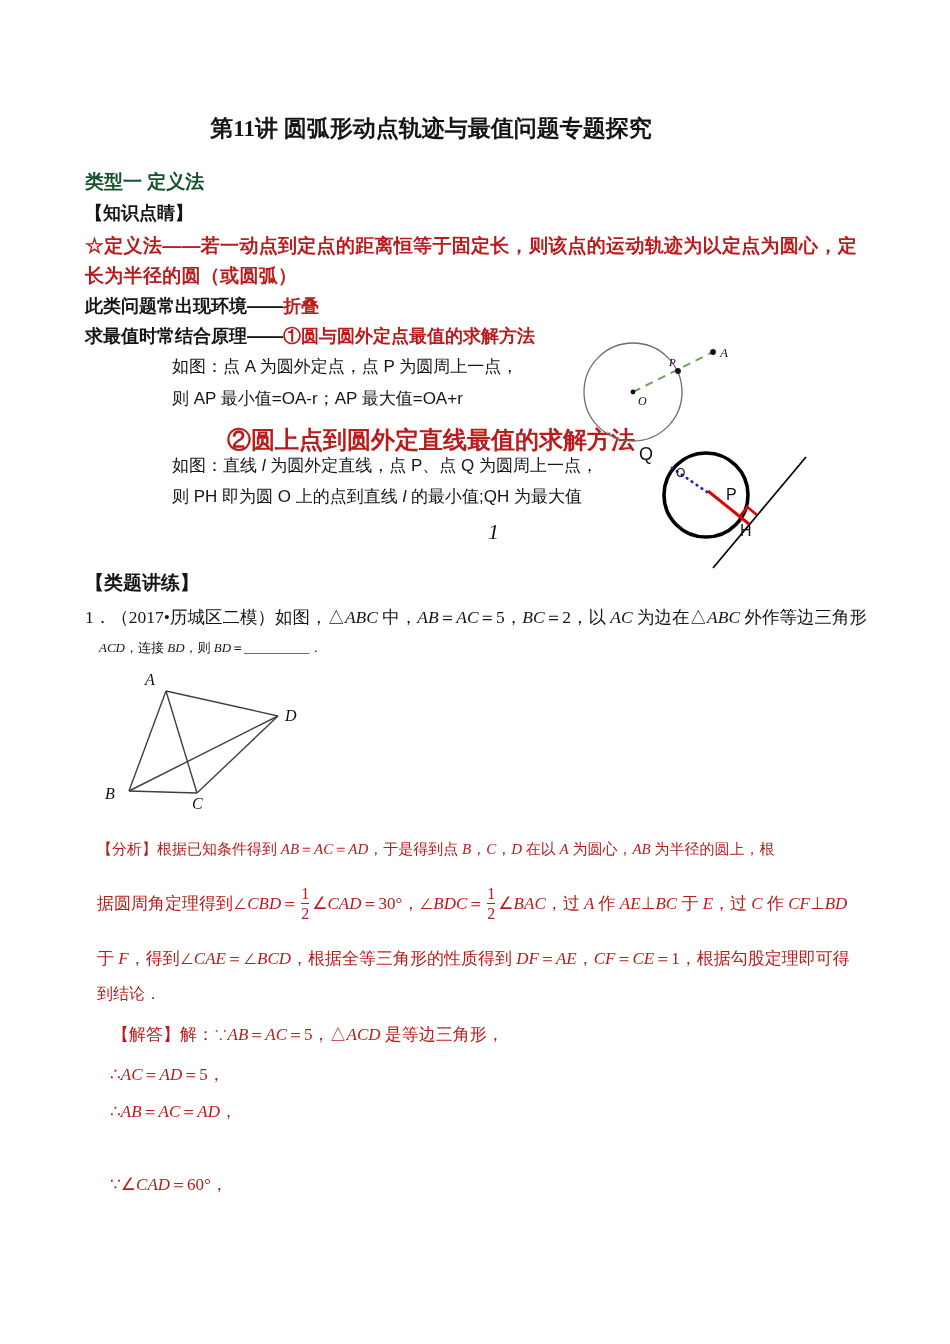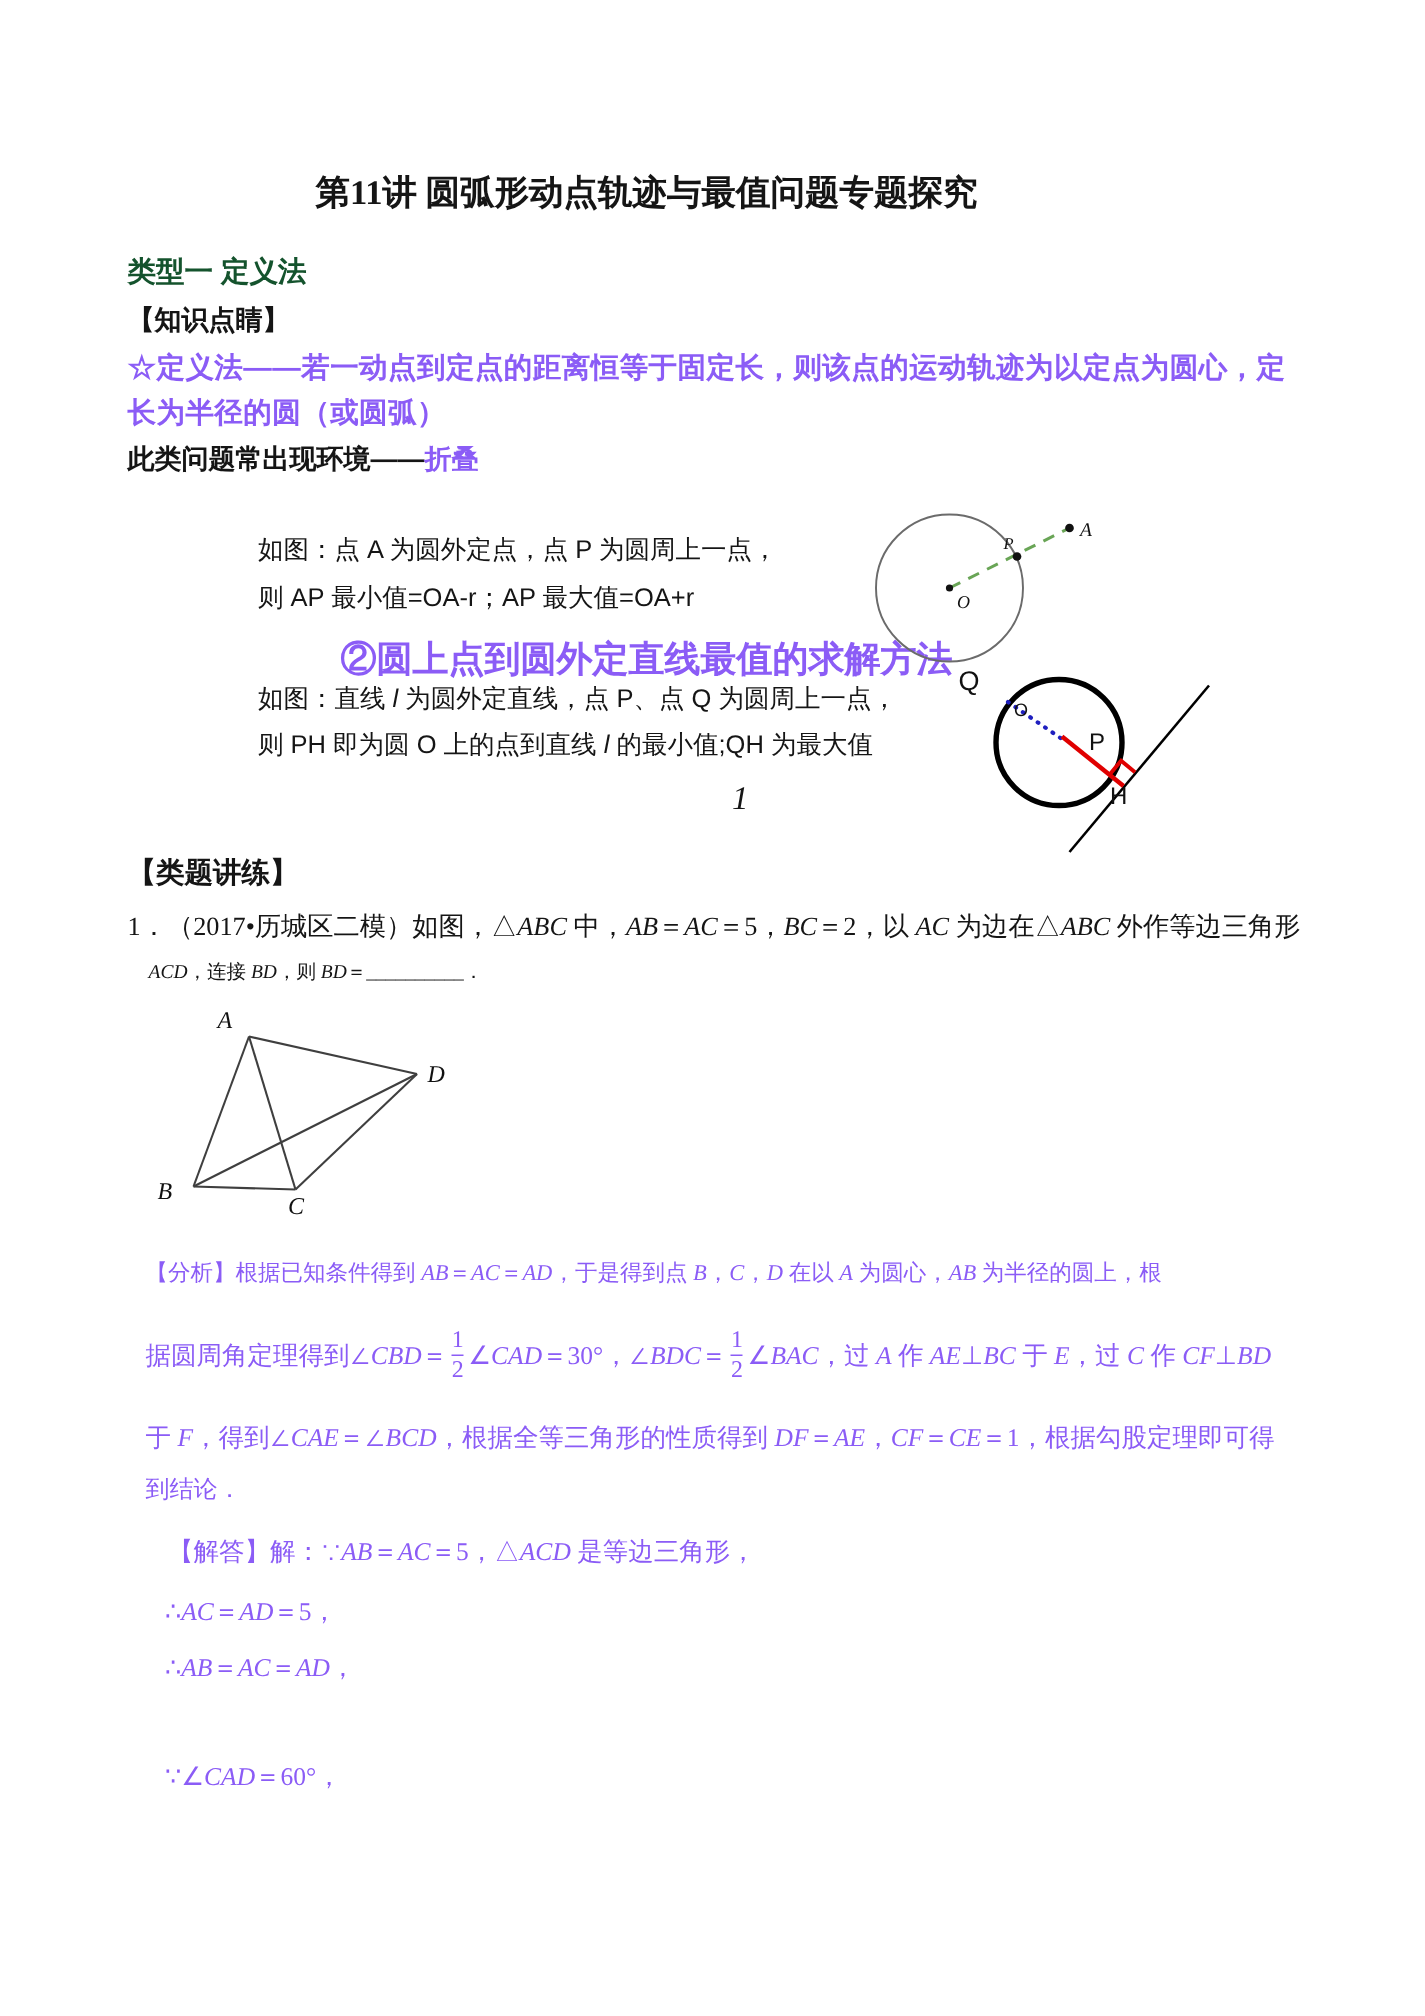--- a/index.html
+++ b/index.html
@@ -1,21 +1,21 @@
 <!DOCTYPE html>
 <html><head>
 <meta charset="utf-8">
 <style>
   html,body{margin:0;padding:0;background:#ffffff;}
   .page{position:relative;width:950px;height:1344px;background:#ffffff;overflow:hidden;
         color:#151515;font-family:"Liberation Serif",serif;}
   .abs{position:absolute;white-space:nowrap;line-height:1.3;}
   .sans{font-family:"Liberation Sans",sans-serif;}
   .it{font-style:italic;}
-  .red{color:#8b5cf6;}
+  .red{color:#b91c1c;}
   .blue{color:#14532d;}
   .title{left:0;width:862px;top:114px;text-align:center;font-size:23px;font-weight:700;}
   .sec{left:85px;top:170px;font-size:19px;font-weight:700;}
   .kh{left:85px;top:202px;font-size:18px;font-weight:600;}
   .def1{left:85px;top:234px;font-size:19px;font-weight:600;letter-spacing:.3px;}
   .def2{left:85px;top:264px;font-size:19px;font-weight:600;letter-spacing:.3px;}
   .env{left:85px;top:295px;font-size:18px;font-weight:600;}
   .principle{left:85px;top:325px;font-size:18px;font-weight:600;}
   .fig1l1{left:172px;top:356px;font-size:17px;}
   .fig1l2{left:172px;top:388px;font-size:17px;}
@@ -52,20 +52,21 @@
 
   <div class="abs sec blue sans">类型一  定义法</div>
 
   <div class="abs kh sans">【知识点睛】</div>
 
   <div class="abs def1 red sans">☆定义法——若一动点到定点的距离恒等于固定长，则该点的运动轨迹为以定点为圆心，定</div>
   <div class="abs def2 red sans">长为半径的圆（或圆弧）</div>
 
   <div class="abs env sans"><span>此类问题常出现环境——</span><span class="red">折叠</span></div>
 
+  <div class="abs principle sans"><span>求最值时常结合原理——</span><span class="red">①圆与圆外定点最值的求解方法</span></div>
 
   <div class="abs fig1l1 sans">如图：点 A 为圆外定点，点 P 为圆周上一点，</div>
   <div class="abs fig1l2 sans">则 AP 最小值=OA-r；AP 最大值=OA+r</div>
 
   <div class="abs method2 red sans">②圆上点到圆外定直线最值的求解方法</div>
 
   <div class="abs fig2l1 sans"><span>如图：直线 </span><span class="it">l</span><span> 为圆外定直线，点 P、点 Q 为圆周上一点，</span></div>
   <div class="abs fig2l2 sans"><span>则 PH 即为圆 O 上的点到直线 </span><span class="it">l</span><span> 的最小值;QH 为最大值</span></div>
 
   <svg class="abs d-circles" width="320" height="250" viewBox="0 0 320 250">

